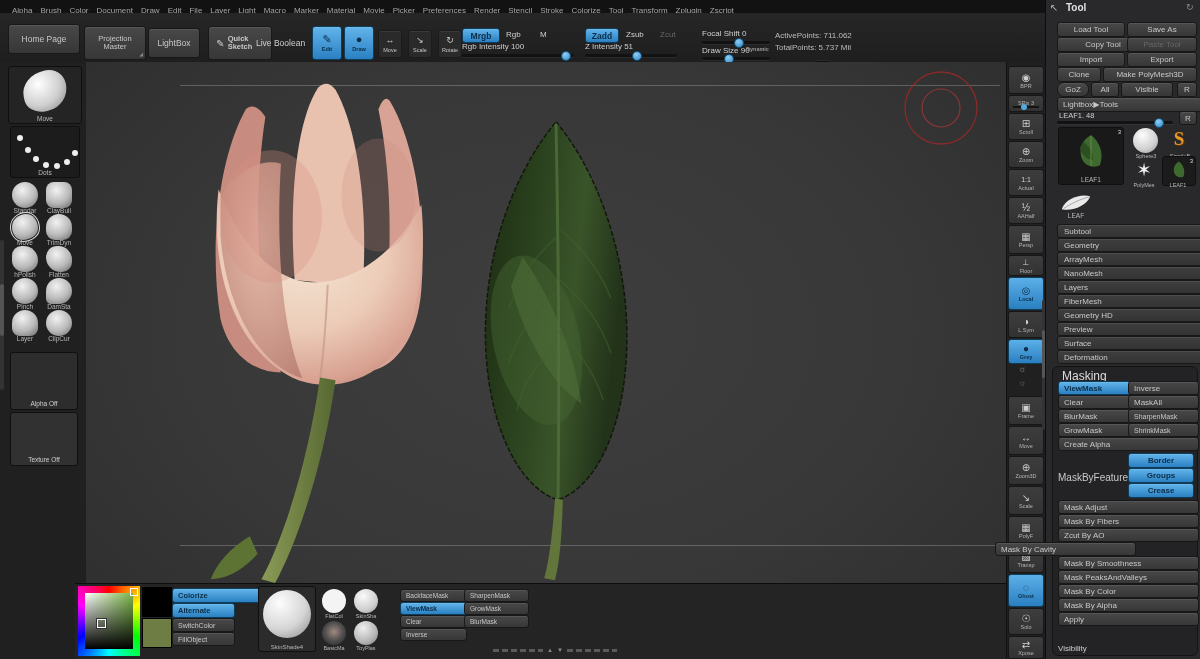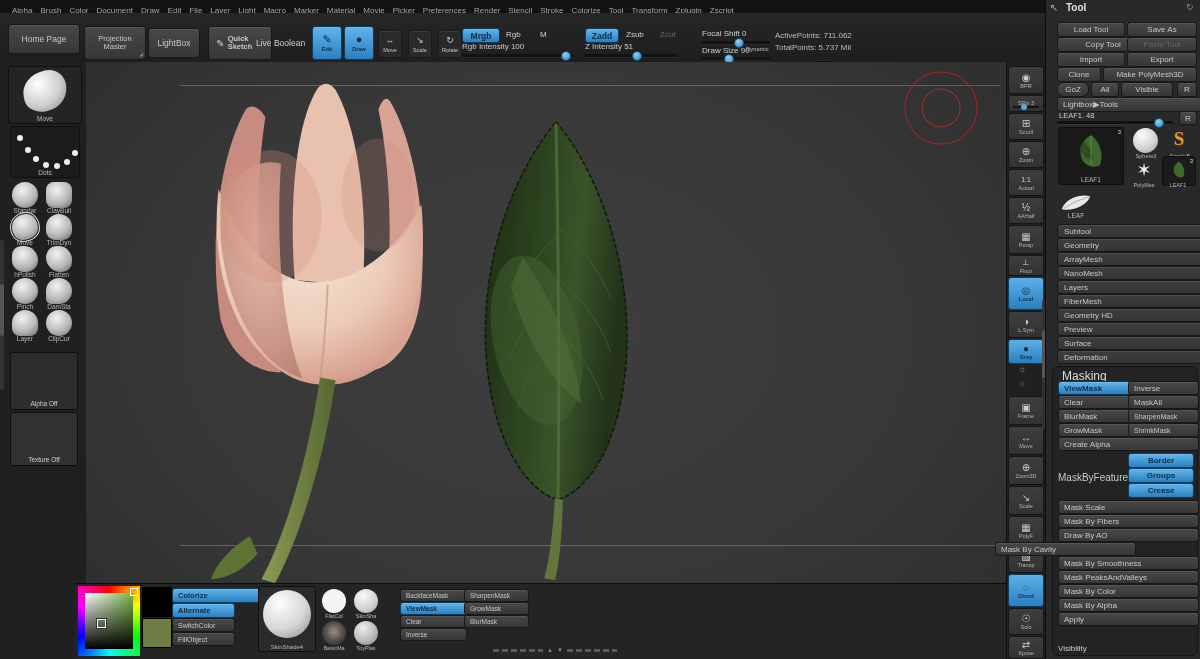--- a/index.html
+++ b/index.html
@@ -481,23 +481,23 @@
   <div class="btn pbtn left" style="left:1128px;top:395px;width:64px;height:12px;">MaskAll</div>
   <div class="btn pbtn left" style="left:1058px;top:409px;width:66px;height:12px;">BlurMask</div>
   <div class="btn pbtn left" style="left:1128px;top:409px;width:64px;height:12px;font-size:7px;">SharpenMask</div>
   <div class="btn pbtn left" style="left:1058px;top:423px;width:66px;height:12px;">GrowMask</div>
   <div class="btn pbtn left" style="left:1128px;top:423px;width:64px;height:12px;font-size:7px;">ShrinkMask</div>
   <div class="btn pbtn left" style="left:1058px;top:437px;width:134px;height:12px;">Create Alpha</div>
   <span class="abs" style="left:1058px;top:472px;font-size:10px;color:#c8c8c8;">MaskByFeature</span>
   <div class="btn blue pbtn" style="left:1128px;top:453px;width:64px;height:13px;">Border</div>
   <div class="btn blue pbtn" style="left:1128px;top:468px;width:64px;height:13px;">Groups</div>
   <div class="btn blue pbtn" style="left:1128px;top:483px;width:64px;height:13px;">Crease</div>
-  <div class="btn pbtn left" style="left:1058px;top:500px;width:134px;height:12px;">Mask Scale</div>
+  <div class="btn pbtn left" style="left:1058px;top:500px;width:134px;height:12px;">Mask Adjust</div>
   <div class="btn pbtn left" style="left:1058px;top:514px;width:134px;height:12px;">Mask By Fibers</div>
-  <div class="btn pbtn left" style="left:1058px;top:528px;width:134px;height:12px;">Draw By AO</div>
+  <div class="btn pbtn left" style="left:1058px;top:528px;width:134px;height:12px;">Zcut By AO</div>
   <div class="btn pbtn left" style="left:995px;top:542px;width:134px;height:12px;">Mask By Cavity</div>
   <div class="btn pbtn left" style="left:1058px;top:556px;width:134px;height:12px;">Mask By Smoothness</div>
   <div class="btn pbtn left" style="left:1058px;top:570px;width:134px;height:12px;">Mask PeaksAndValleys</div>
   <div class="btn pbtn left" style="left:1058px;top:584px;width:134px;height:12px;">Mask By Color</div>
   <div class="btn pbtn left" style="left:1058px;top:598px;width:134px;height:12px;">Mask By Alpha</div>
   <div class="btn pbtn left" style="left:1058px;top:612px;width:134px;height:12px;">Apply</div>
   <span class="abs" style="left:1058px;top:644px;font-size:8px;color:#cfcfcf;">Visibility</span>
 
 </div>
 

